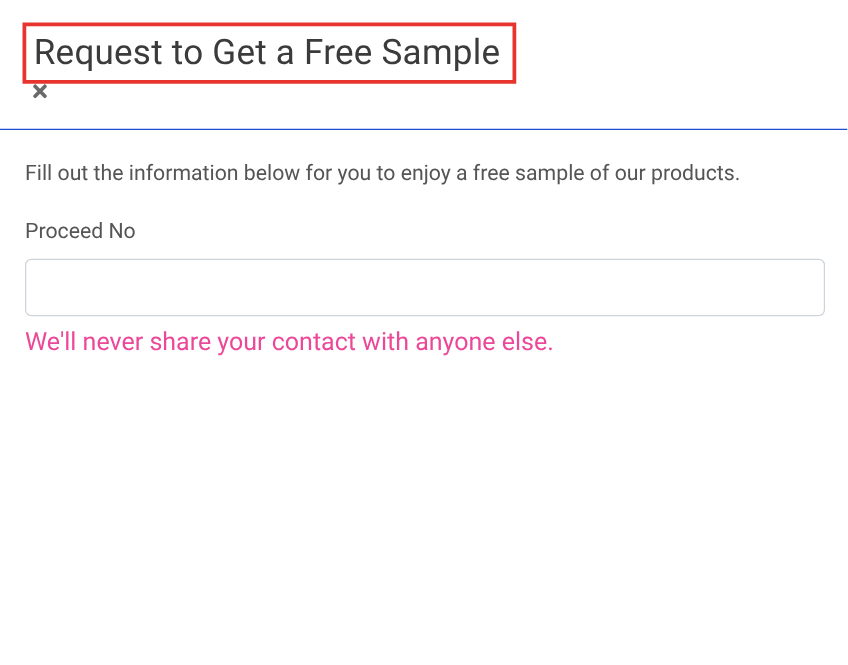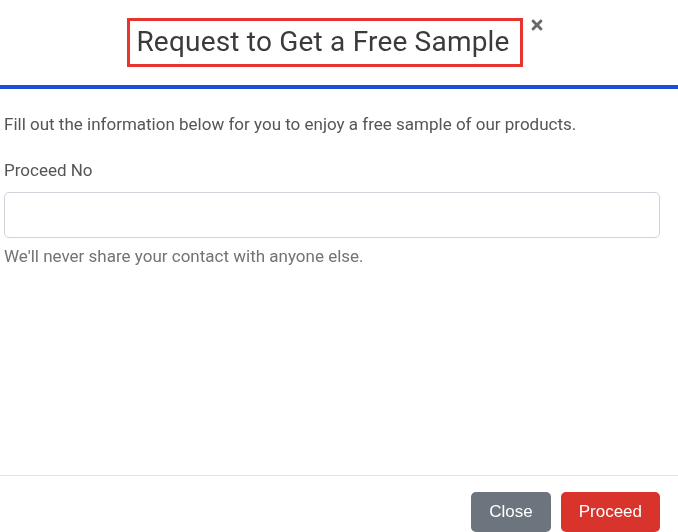--- a/index.html
+++ b/index.html
@@ -16,23 +16,24 @@
     }
     .modal {
       width: 100%;
       height: 100%;
       display: flex;
       flex-direction: column;
     }
     .modal-header {
       display: flex;
       align-items: flex-start;
-      justify-content: center;
+      justify-content: space-between;
       padding: 18px 18px 18px 18px;
-      border-bottom: 4px solid #1d4ed8;
+      border-bottom: 1px solid #1d4ed8;
+      flex-direction: column;
     }
     .modal-title-box {
       border: 3px solid #e7342f;
       padding: 4px 10px 6px 6px;
     }
     .modal-title {
       font-size: 28px;
       font-weight: 400;
       color: #3b3b3b;
       letter-spacing: 0.2px;
@@ -46,21 +47,21 @@
       color: #6a6a6a;
       font-size: 20px;
       line-height: 1;
     }
     .close-btn svg {
       width: 16px;
       height: 16px;
       fill: #6a6a6a;
     }
     .modal-body {
-      padding: 22px 18px 18px 4px;
+      padding: 22px 18px 18px 20px;
       flex: 1;
     }
     .intro-text {
       font-size: 17px;
       color: #555555;
       line-height: 1.6;
       margin-bottom: 22px;
     }
     .form-group {
       margin-bottom: 22px;
@@ -74,22 +75,22 @@
     .form-control {
       width: 100%;
       height: 46px;
       border: 1px solid #ced4da;
       border-radius: 5px;
       padding: 8px 12px;
       font-size: 16px;
       background: #ffffff;
     }
     .form-hint {
-      font-size: 17px;
-      color: #737373;
+      font-size: 20px;
+      color: #ec4899;
       margin-top: 8px;
     }
     .modal-footer {
       border-top: 1px solid #e5e5e5;
       padding: 16px 18px 0 18px;
       display: flex;
       justify-content: flex-end;
       gap: 10px;
     }
     .btn {
@@ -128,17 +129,13 @@
     <p class="intro-text">Fill out the information below for you to enjoy a free sample of our products.</p>
 
 
     <div class="form-group">
       <label class="form-label">Proceed No</label>
       <input type="text" class="form-control" value="" style="">
       <div class="form-hint">We'll never share your contact with anyone else.</div>
     </div>
   </div>
 
-  <div class="modal-footer">
-    <button class="btn btn-secondary">Close</button>
-    <button class="btn btn-danger">Proceed</button>
-  </div>
 </div>
 
 </body></html>

